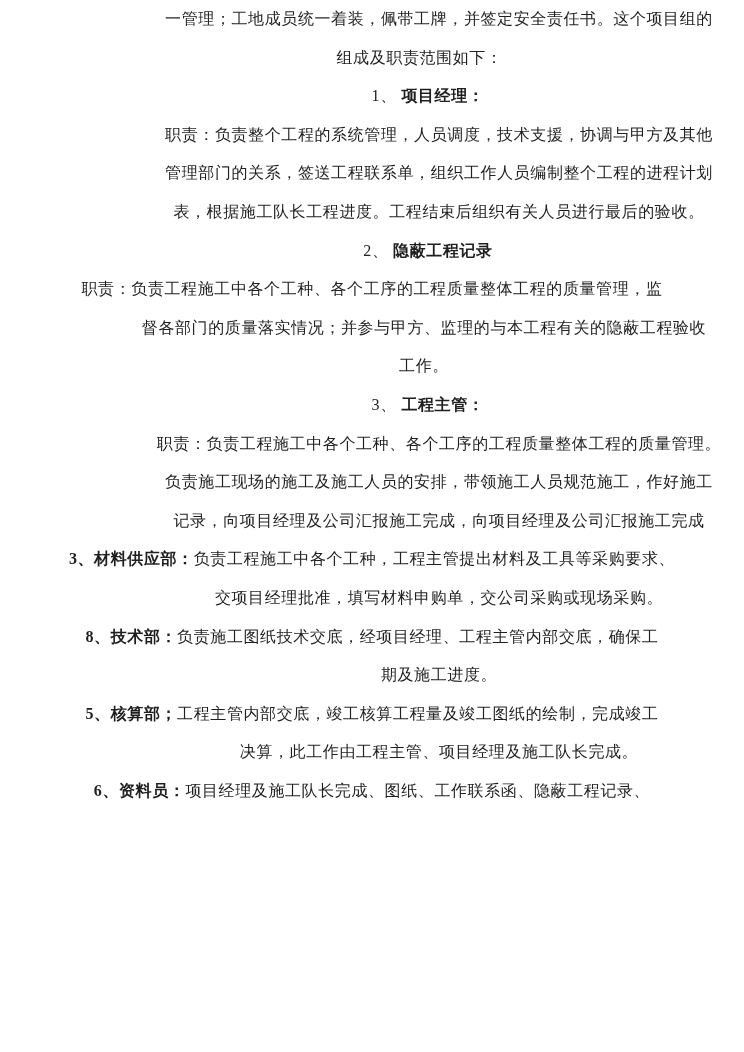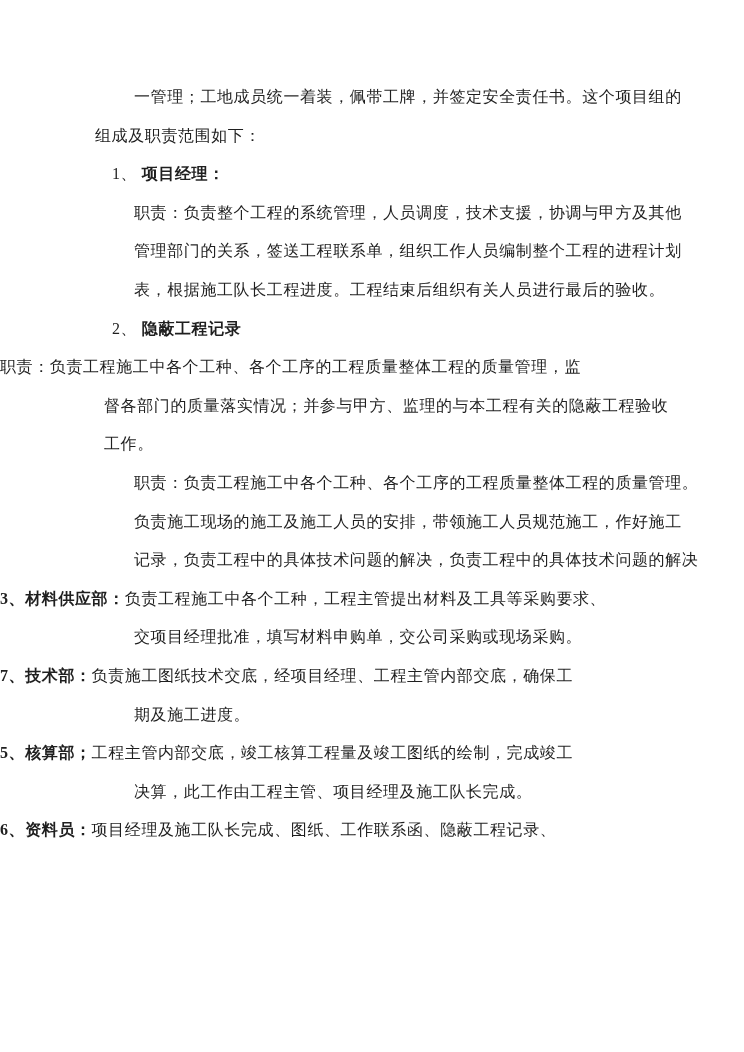--- a/index.html
+++ b/index.html
@@ -10,23 +10,23 @@
   .page {
     position: relative;
     width: 744px;
     height: 1052px;
     background: #ffffff;
     overflow: hidden;
     font-family: "Liberation Serif", "DejaVu Serif", serif;
     color: #1f1f1f;
   }
   .doc-body {
-    padding-top: 78px;
     font-size: 16px;
     letter-spacing: 0.6px;
+    text-align: center;
   }
   .text-line {
     line-height: 38.6px;
     height: 38.6px;
     white-space: nowrap;
   }
   .seg-bold { font-weight: bold; }
   
   .ind-base { margin-left: 95px;  }  
   .ind-head { margin-left: 112px; }  
@@ -42,24 +42,25 @@
       <div class="text-line ind-para"><span class="seg-normal">一管理；工地成员统一着装，佩带工牌，并签定安全责任书。这个项目组的</span></div>
       <div class="text-line ind-base"><span class="seg-normal">组成及职责范围如下：</span></div>
       <div class="text-line ind-head"><span class="seg-normal">1、 </span><span class="seg-bold">项目经理：</span></div>
       <div class="text-line ind-para"><span class="seg-normal">职责：负责整个工程的系统管理，人员调度，技术支援，协调与甲方及其他</span></div>
       <div class="text-line ind-para"><span class="seg-normal">管理部门的关系，签送工程联系单，组织工作人员编制整个工程的进程计划</span></div>
       <div class="text-line ind-para"><span class="seg-normal">表，根据施工队长工程进度。工程结束后组织有关人员进行最后的验收。</span></div>
       <div class="text-line ind-head"><span class="seg-normal">2、 </span><span class="seg-bold">隐蔽工程记录</span></div>
       <div class="text-line ind-item"><span class="seg-normal">职责：负责工程施工中各个工种、各个工序的工程质量整体工程的质量管理，监</span></div>
       <div class="text-line ind-cont"><span class="seg-normal">督各部门的质量落实情况；并参与甲方、监理的与本工程有关的隐蔽工程验收</span></div>
       <div class="text-line ind-cont"><span class="seg-normal">工作。</span></div>
+      <div class="text-line ind-head"><span class="seg-normal">3、 </span><span class="seg-bold">工程主管：</span></div>
       <div class="text-line ind-para"><span class="seg-normal">职责：负责工程施工中各个工种、各个工序的工程质量整体工程的质量管理。</span></div>
       <div class="text-line ind-para"><span class="seg-normal">负责施工现场的施工及施工人员的安排，带领施工人员规范施工，作好施工</span></div>
-      <div class="text-line ind-para"><span class="seg-normal">记录，负责工程中的具体技术问题的解决，负责工程中的具体技术问题的解决</span></div>
+      <div class="text-line ind-para"><span class="seg-normal">记录，向项目经理及公司汇报施工完成，向项目经理及公司汇报施工完成</span></div>
       <div class="text-line ind-item"><span class="seg-bold">3、材料供应部：</span><span class="seg-normal">负责工程施工中各个工种，工程主管提出材料及工具等采购要求、</span></div>
       <div class="text-line ind-para"><span class="seg-normal">交项目经理批准，填写材料申购单，交公司采购或现场采购。</span></div>
-      <div class="text-line ind-item"><span class="seg-bold">7、技术部：</span><span class="seg-normal">负责施工图纸技术交底，经项目经理、工程主管内部交底，确保工</span></div>
+      <div class="text-line ind-item"><span class="seg-bold">8、技术部：</span><span class="seg-normal">负责施工图纸技术交底，经项目经理、工程主管内部交底，确保工</span></div>
       <div class="text-line ind-para"><span class="seg-normal">期及施工进度。</span></div>
       <div class="text-line ind-item"><span class="seg-bold">5、核算部；</span><span class="seg-normal">工程主管内部交底，竣工核算工程量及竣工图纸的绘制，完成竣工</span></div>
       <div class="text-line ind-para"><span class="seg-normal">决算，此工作由工程主管、项目经理及施工队长完成。</span></div>
       <div class="text-line ind-item"><span class="seg-bold">6、资料员：</span><span class="seg-normal">项目经理及施工队长完成、图纸、工作联系函、隐蔽工程记录、</span></div>
     </div>
 </div>
 
 </body></html>

